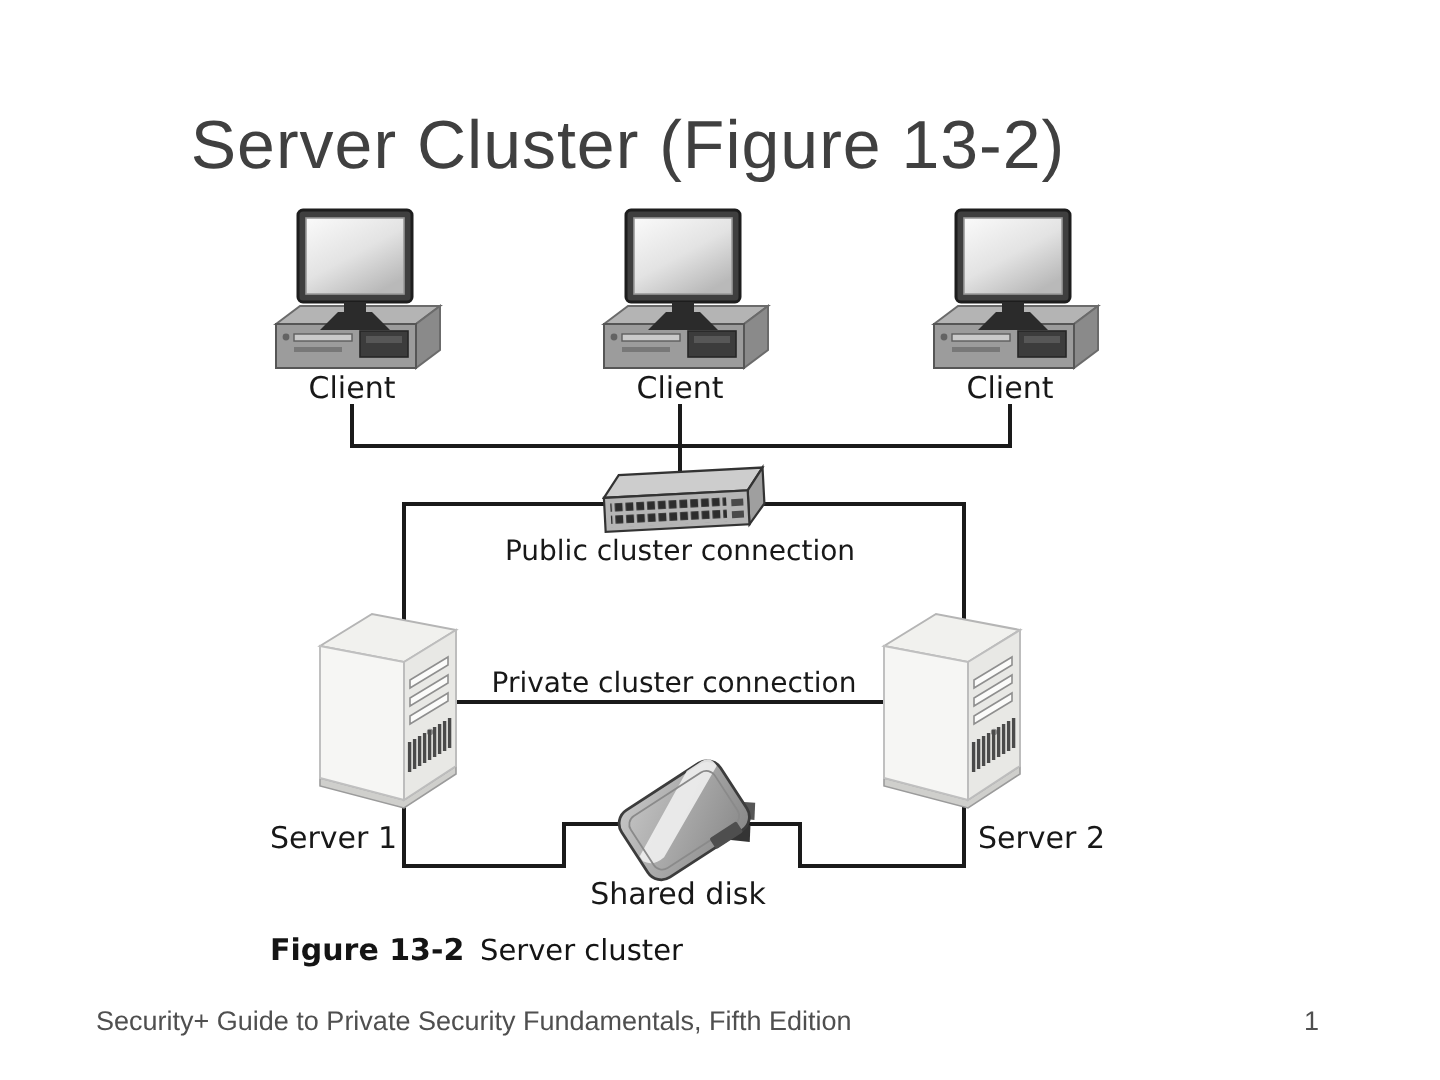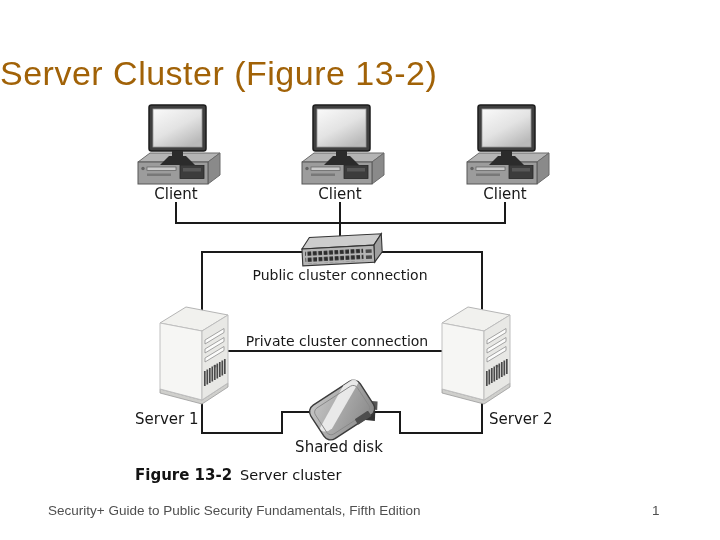--- a/index.html
+++ b/index.html
@@ -1,22 +1,22 @@
 <!DOCTYPE html>
 <html><head>
 <meta charset="utf-8">
 <style>
   html,body{margin:0;padding:0;}
   body{
     width:720px;height:540px;background:#ffffff;overflow:hidden;position:relative;
     font-family:"Liberation Sans", sans-serif;
   }
   .slide-title{
-    position:absolute;top:54px;left:0;width:628px;text-align:left;
-    font-size:34px;font-weight:400;color:#a16207;letter-spacing:0.5px;
+    position:absolute;top:54px;left:0;width:628px;text-align:center;
+    font-size:34px;font-weight:400;color:#404040;letter-spacing:0.5px;
   }
   .diagram-svg{position:absolute;left:0;top:0;width:720px;height:540px;}
   .fig-label{
     font-family:"DejaVu Sans", sans-serif;font-size:14px;font-weight:500;fill:#181818;
   }
   .fig-label-lg{font-size:15px;}
   .fig-caption-bold{font-family:"DejaVu Sans", sans-serif;font-size:15px;font-weight:700;fill:#141414;}
   .fig-caption{font-family:"DejaVu Sans", sans-serif;font-size:14.5px;font-weight:500;fill:#141414;}
   .conn{stroke:#1a1a1a;stroke-width:2;fill:none;stroke-linecap:square;}
   .footer-book{
@@ -131,14 +131,14 @@
 
   <text class="fig-label fig-label-lg" x="135" y="424" text-anchor="start">Server 1</text>
   <text class="fig-label fig-label-lg" x="489" y="424" text-anchor="start">Server 2</text>
 
   <text class="fig-label fig-label-lg" x="339" y="452" text-anchor="middle">Shared disk</text>
 
   <text class="fig-caption-bold" x="135" y="480" text-anchor="start">Figure 13-2</text>
   <text class="fig-caption" x="240" y="480" text-anchor="start">Server cluster</text>
 </svg>
 
-<div class="footer-book">Security+ Guide to Public Security Fundamentals, Fifth Edition</div>
+<div class="footer-book">Security+ Guide to Private Security Fundamentals, Fifth Edition</div>
 <div class="footer-page">1</div>
 
 </body></html>

